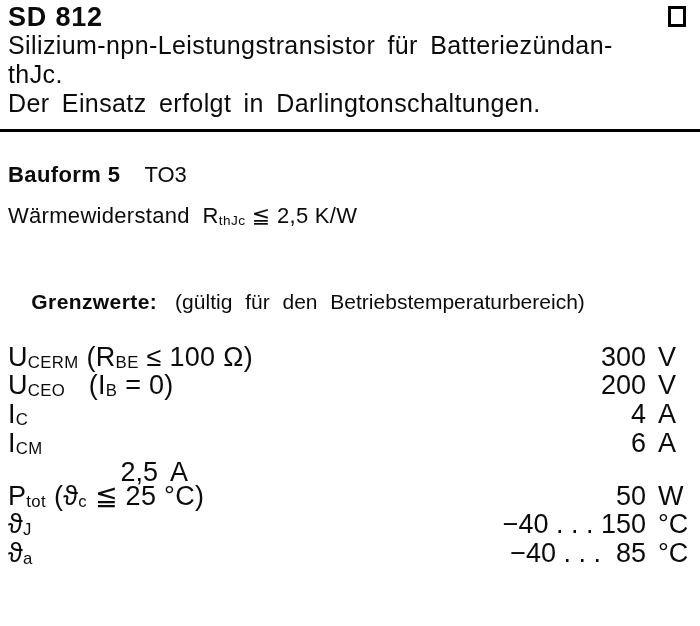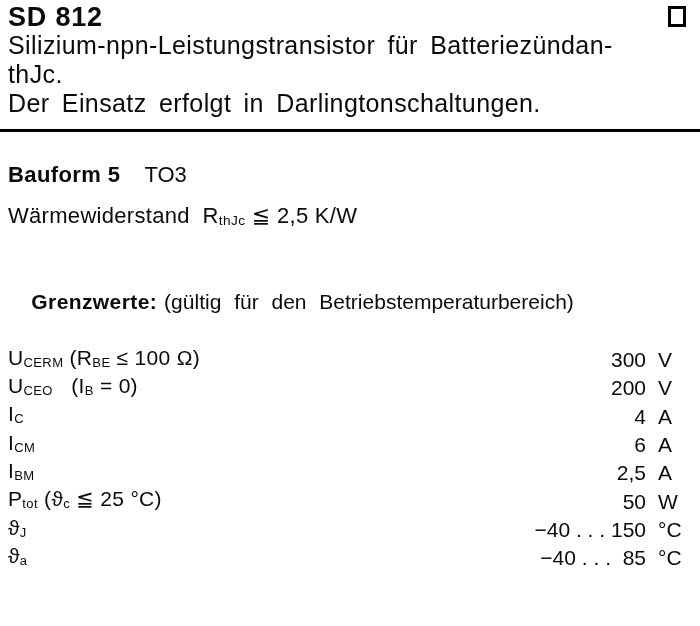--- a/index.html
+++ b/index.html
@@ -65,27 +65,27 @@
     white-space: pre;
     letter-spacing: 0.3px;
   }
   .section-head {
     margin-top: 30px;
     font-size: 21px;
     line-height: 25px;
     white-space: pre;
   }
   .section-head .head-b { font-weight: 700; letter-spacing: 0.4px; }
-  .section-head .head-note { margin-left: 7px; word-spacing: 7px; }
+  .section-head .head-note { margin-left: 18px; word-spacing: 7px; }
   .rows { margin-top: 7px; }
   .trow {
     display: flex;
-    font-size: 21px;
+    font-size: 27px;
     line-height: 23.8px;
-    align-items: center;
+    align-items: flex-start;
   }
   .tlabel { flex: 1; white-space: pre; letter-spacing: 0.3px; }
   .tvalue { width: 150px; text-align: right; white-space: pre; }
   .tunit  { width: 42px; padding-left: 12px; box-sizing: border-box; text-align: left; }
   .sb {
     font-size: 0.62em;
     vertical-align: -0.12em;
     letter-spacing: 0.4px;
   }
 </style>
@@ -133,21 +133,20 @@
         <span class="tlabel">I<span class="sb">C</span></span>
         <span class="tvalue">4</span>
         <span class="tunit">A</span>
       </div>
       <div class="trow">
         <span class="tlabel">I<span class="sb">CM</span></span>
         <span class="tvalue">6</span>
         <span class="tunit">A</span>
       </div>
       <div class="trow">
-        <span class="tlabel">I<span class="sb">BM</span></span>
         <span class="tvalue">2,5</span>
         <span class="tunit">A</span>
       </div>
       <div class="trow">
         <span class="tlabel">P<span class="sb">tot</span> (ϑ<span class="sb">c</span> ≦ 25 °C)</span>
         <span class="tvalue">50</span>
         <span class="tunit">W</span>
       </div>
       <div class="trow">
         <span class="tlabel">ϑ<span class="sb">J</span></span>

